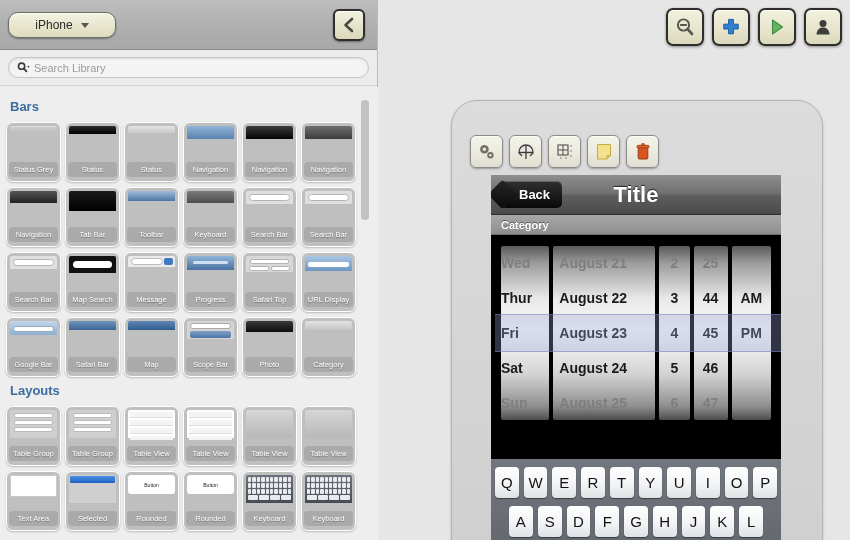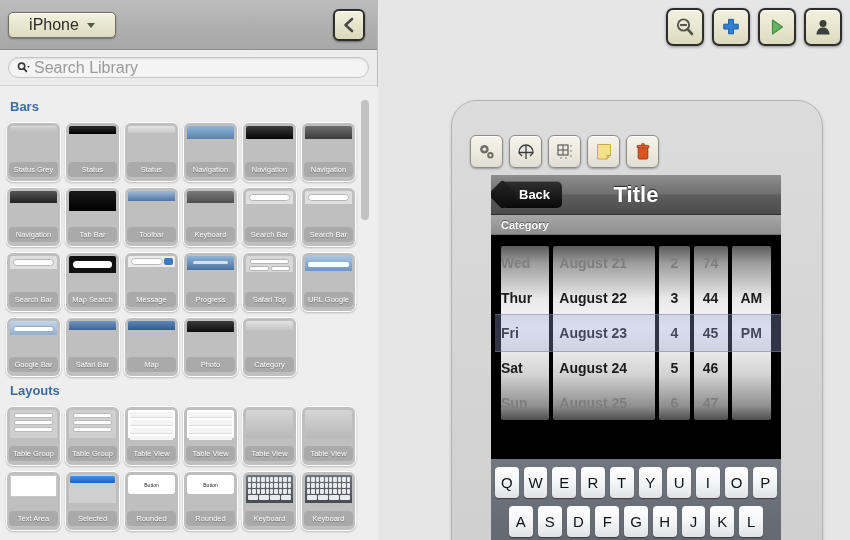--- a/index.html
+++ b/index.html
@@ -21,24 +21,24 @@
   .lib-toolbar {
     position: relative;
     height: 50px;
     background: linear-gradient(to bottom, #bdbdbd 0%, #b0b0b0 50%, #a8a8a8 100%);
     border-bottom: 1px solid #8d8d8d;
   }
   .device-select {
     position: absolute; left: 8px; top: 12px;
     width: 108px; height: 26px;
     border: 1px solid #6e6e68;
-    border-radius: 5px;
+    border-radius: 10px;
     background: linear-gradient(to bottom, #f4f3e2 0%, #e8e6cf 50%, #dedbbf 100%);
     box-shadow: inset 0 1px 0 #fffff4, 0 1px 2px rgba(0,0,0,.35);
-    font-size: 16px; color: #2a2a2a;
+    font-size: 12px; color: #2a2a2a;
     display: flex; align-items: center; justify-content: center;
     gap: 8px;
   }
   .device-select .caret {
     width: 0; height: 0;
     border-left: 4px solid transparent;
     border-right: 4px solid transparent;
     border-top: 5px solid #55554d;
   }
   .collapse-btn {
@@ -62,21 +62,21 @@
   .search-field {
     flex: 1; height: 21px;
     background: #f4f4f4;
     border: 1px solid #c5c5c5;
     border-radius: 11px;
     box-shadow: inset 0 1px 2px rgba(0,0,0,.10);
     display: flex; align-items: center;
     padding: 0 8px; gap: 4px;
   }
   .search-field .placeholder {
-    font-size: 16px; color: #9a9a9a;
+    font-size: 11px; color: #9a9a9a;
   }
 
   .lib-scroll {
     position: absolute; left: 0; top: 87px;
     width: 378px; height: 453px;
     overflow: hidden;
     background: #eeeeee;
     padding: 10px 0 2px 6px;
   }
   .lib-group-title {
@@ -484,41 +484,50 @@
                 </div>
               </div>
               <div class="lbl">Safari Top</div>
             </div>
             <div class="lib-item">
               <div class="thumb">
                 <div class="t-urldisplay">
                   <div class="pill"></div>
                 </div>
               </div>
-              <div class="lbl">URL Google</div>
+              <div class="lbl">URL Display</div>
             </div>
             <div class="lib-item">
               <div class="thumb">
                 <div class="t-googlebar">
                   <div class="pill"></div>
                 </div>
               </div>
               <div class="lbl">Google Bar</div>
             </div>
             <div class="lib-item">
               <div class="thumb">
                 <div class="t-safaribar"></div>
               </div>
               <div class="lbl">Safari Bar</div>
             </div>
             <div class="lib-item">
               <div class="thumb">
                 <div class="t-mapbar"></div>
               </div>
               <div class="lbl">Map</div>
+            </div>
+            <div class="lib-item">
+              <div class="thumb">
+                <div class="t-scopebar">
+                  <div class="pill"></div>
+                  <div class="seg"></div>
+                </div>
+              </div>
+              <div class="lbl">Scope Bar</div>
             </div>
             <div class="lib-item">
               <div class="thumb">
                 <div class="t-photo"></div>
               </div>
               <div class="lbl">Photo</div>
             </div>
             <div class="lib-item">
               <div class="thumb">
                 <div class="t-category"></div>
@@ -828,21 +837,21 @@
                 <div class="wheel-rows">
                   <div class="wrow edge">2</div>
                   <div class="wrow">3</div>
                   <div class="wrow">4</div>
                   <div class="wrow">5</div>
                   <div class="wrow edge">6</div>
                 </div>
               </div>
               <div class="wheel w-min">
                 <div class="wheel-rows">
-                  <div class="wrow edge">74</div>
+                  <div class="wrow edge">25</div>
                   <div class="wrow">44</div>
                   <div class="wrow">45</div>
                   <div class="wrow">46</div>
                   <div class="wrow edge">47</div>
                 </div>
               </div>
               <div class="wheel w-ampm">
                 <div class="wheel-rows">
                   <div class="wrow edge"></div>
                   <div class="wrow">AM</div>

